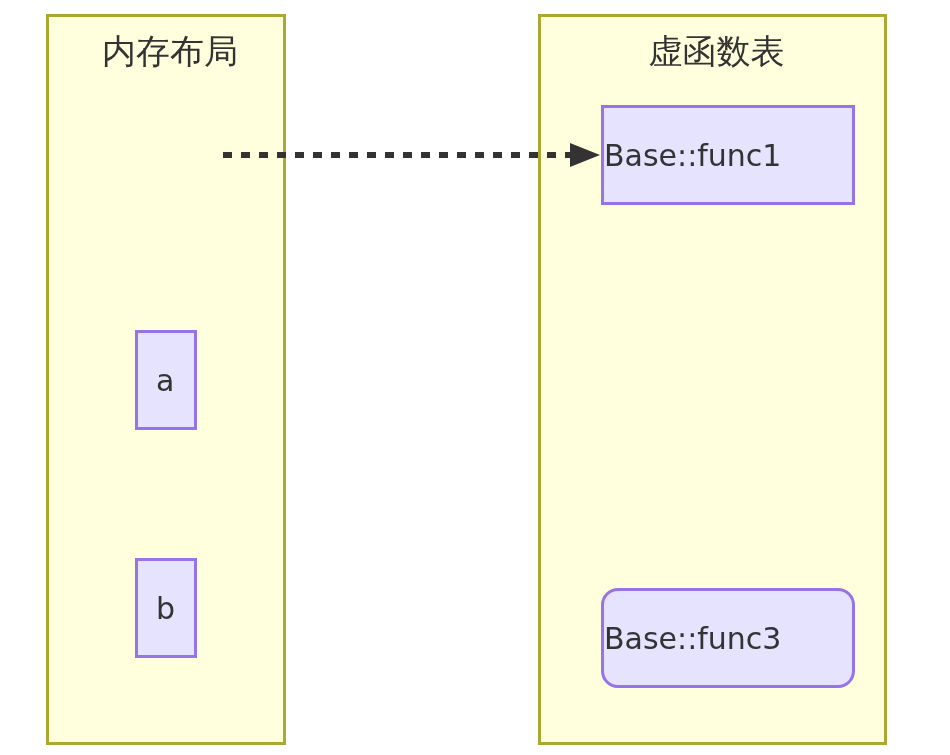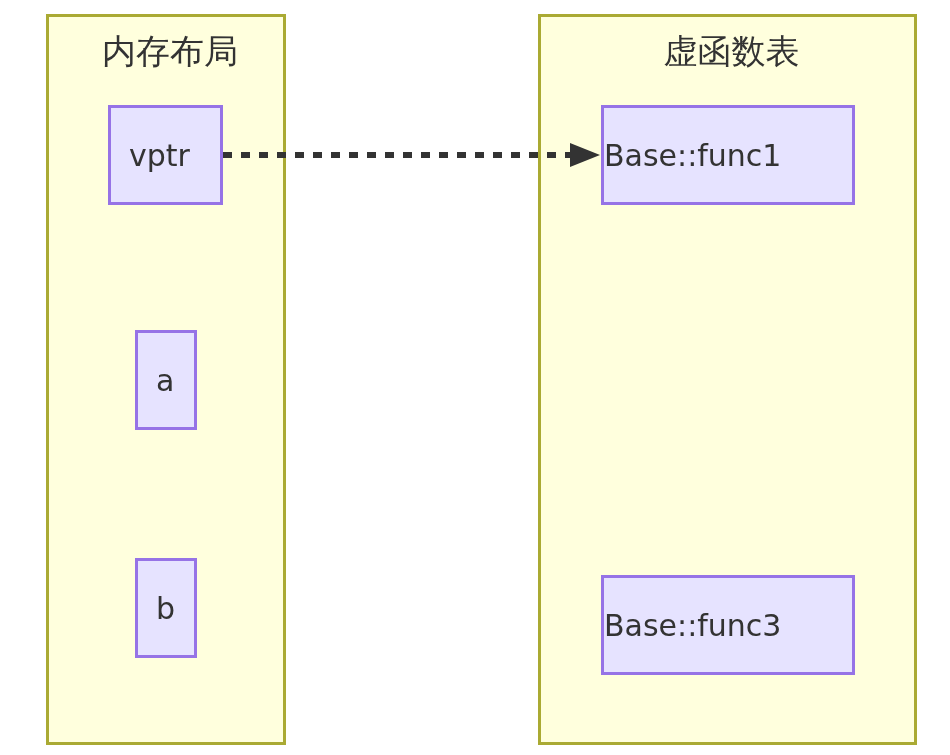--- a/index.html
+++ b/index.html
@@ -27,21 +27,21 @@
   }
   #panel-memory {
     left: 46px;
     top: 14px;
     width: 240px;
     height: 731px;
   }
   #panel-vtable {
     left: 538px;
     top: 14px;
-    width: 379px;
+    width: 349px;
     height: 731px;
   }
   .panel-title {
     position: absolute;
     left: 8px;
     right: 0;
     top: 14px;
     text-align: center;
     font-size: 34px;
     line-height: 40px;
@@ -99,43 +99,40 @@
     width: 254px;
     height: 100px;
     justify-content: flex-start;
   }
   .vnode .node-label {
     font-size: 30px;
     text-align: left;
   }
   #node-func1 { top: 105px; }
   #node-func2 { top: 330px; }
-  #node-func3 { top: 575px; }
+  #node-func3 { top: 588px; border-radius: 17px; }
 
   #arrow-vptr-func1 {
     position: absolute;
     left: 0;
     top: 0;
     width: 950px;
     height: 755px;
     pointer-events: none;
   }
 </style>
 </head>
 <body>
 
 <div id="canvas">
 
   <div class="panel" id="panel-memory">
     <div class="panel-title">内存布局</div>
   </div>
 
-  <div class="node" id="node-vptr">
-    <span class="node-label">vptr</span>
-  </div>
 
   <div class="node" id="node-a">
     <span class="node-label">a</span>
   </div>
 
   <div class="node" id="node-b">
     <span class="node-label">b</span>
   </div>
 
   <div class="panel" id="panel-vtable">

